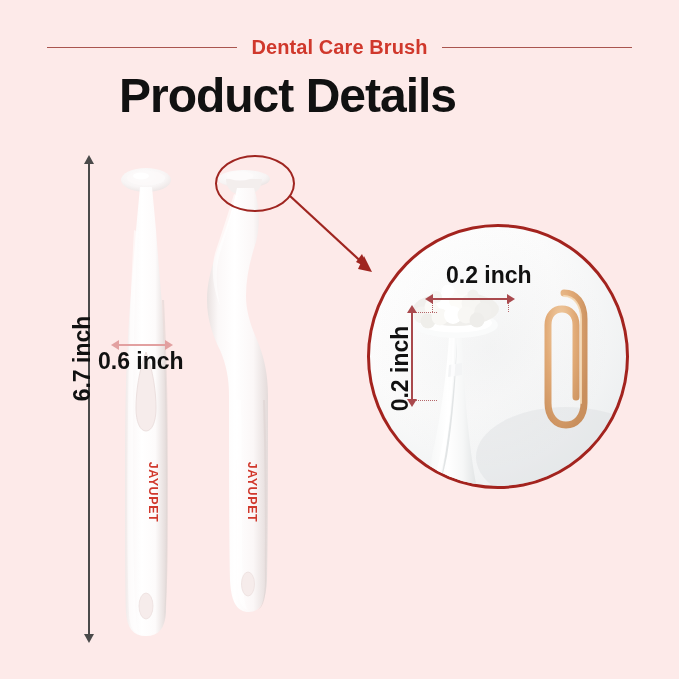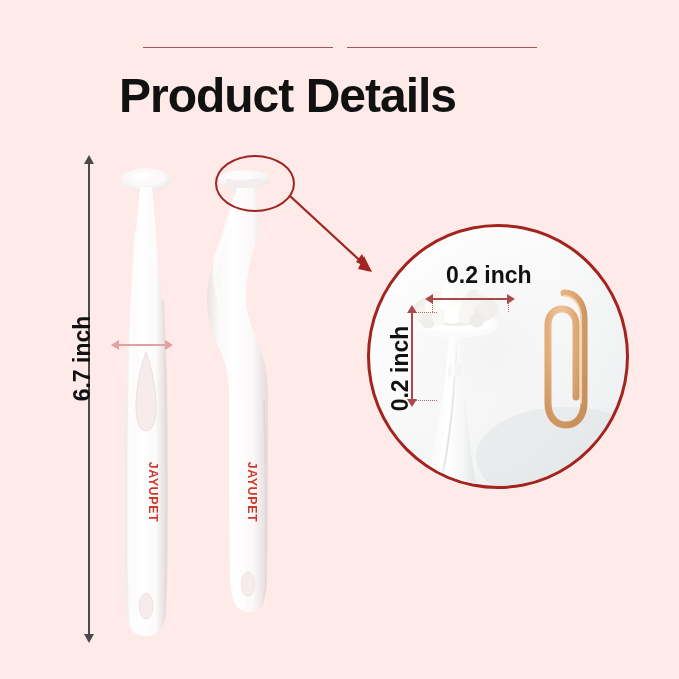--- a/index.html
+++ b/index.html
@@ -105,20 +105,21 @@
   .tick02a { top:312px; }
   .tick02b { top:400px; }
 </style>
 </head>
 <body>
 
 <div id="stage">
 
   <div class="eyebrow-row">
     <div class="rule left"></div>
+    <div class="eyebrow">Dental Care Brush</div>
     <div class="rule right"></div>
   </div>
   <div class="page-title">Product Details</div>
 
   <div class="vaxis"></div>
   <div class="label-67 dim-label">6.7 inch</div>
 
   <svg class="brush" style="left:100px; top:160px;" width="92" height="480" viewBox="0 0 92 480">
     <defs>
       <linearGradient id="bodyA" x1="0" y1="0" x2="1" y2="0">
@@ -157,20 +158,21 @@
              C40,271 36,262 36,248 C36,232 39,210 46,192 Z" fill="#f6eceb" stroke="#ece0df" stroke-width="1"></path>
 
     <ellipse cx="46" cy="446" rx="7" ry="13" fill="#f6eceb" stroke="#ecdfde" stroke-width="0.8"></ellipse>
 
     <path d="M62,140 C65,200 66,260 66,320 C66,390 66,440 64,458
              C68,440 68,380 68,310 C68,230 66,180 64,140 Z" fill="#dfd5d4" opacity="0.6"></path>
   </svg>
   <div class="brand" style="left:123px; top:485px;">JAYUPET</div>
 
   <div class="harrow06"></div>
+  <div class="label-06 dim-label">0.6 inch</div>
 
   <svg class="brush" style="left:196px; top:160px;" width="110" height="470" viewBox="0 0 110 470">
     <defs>
       <linearGradient id="bodyB" x1="0" y1="0" x2="1" y2="0">
         <stop offset="0" stop-color="#e9e1e0"></stop>
         <stop offset="0.18" stop-color="#fbf8f8"></stop>
         <stop offset="0.45" stop-color="#ffffff"></stop>
         <stop offset="0.76" stop-color="#fbf7f7"></stop>
         <stop offset="1" stop-color="#e4dbda"></stop>
       </linearGradient>

